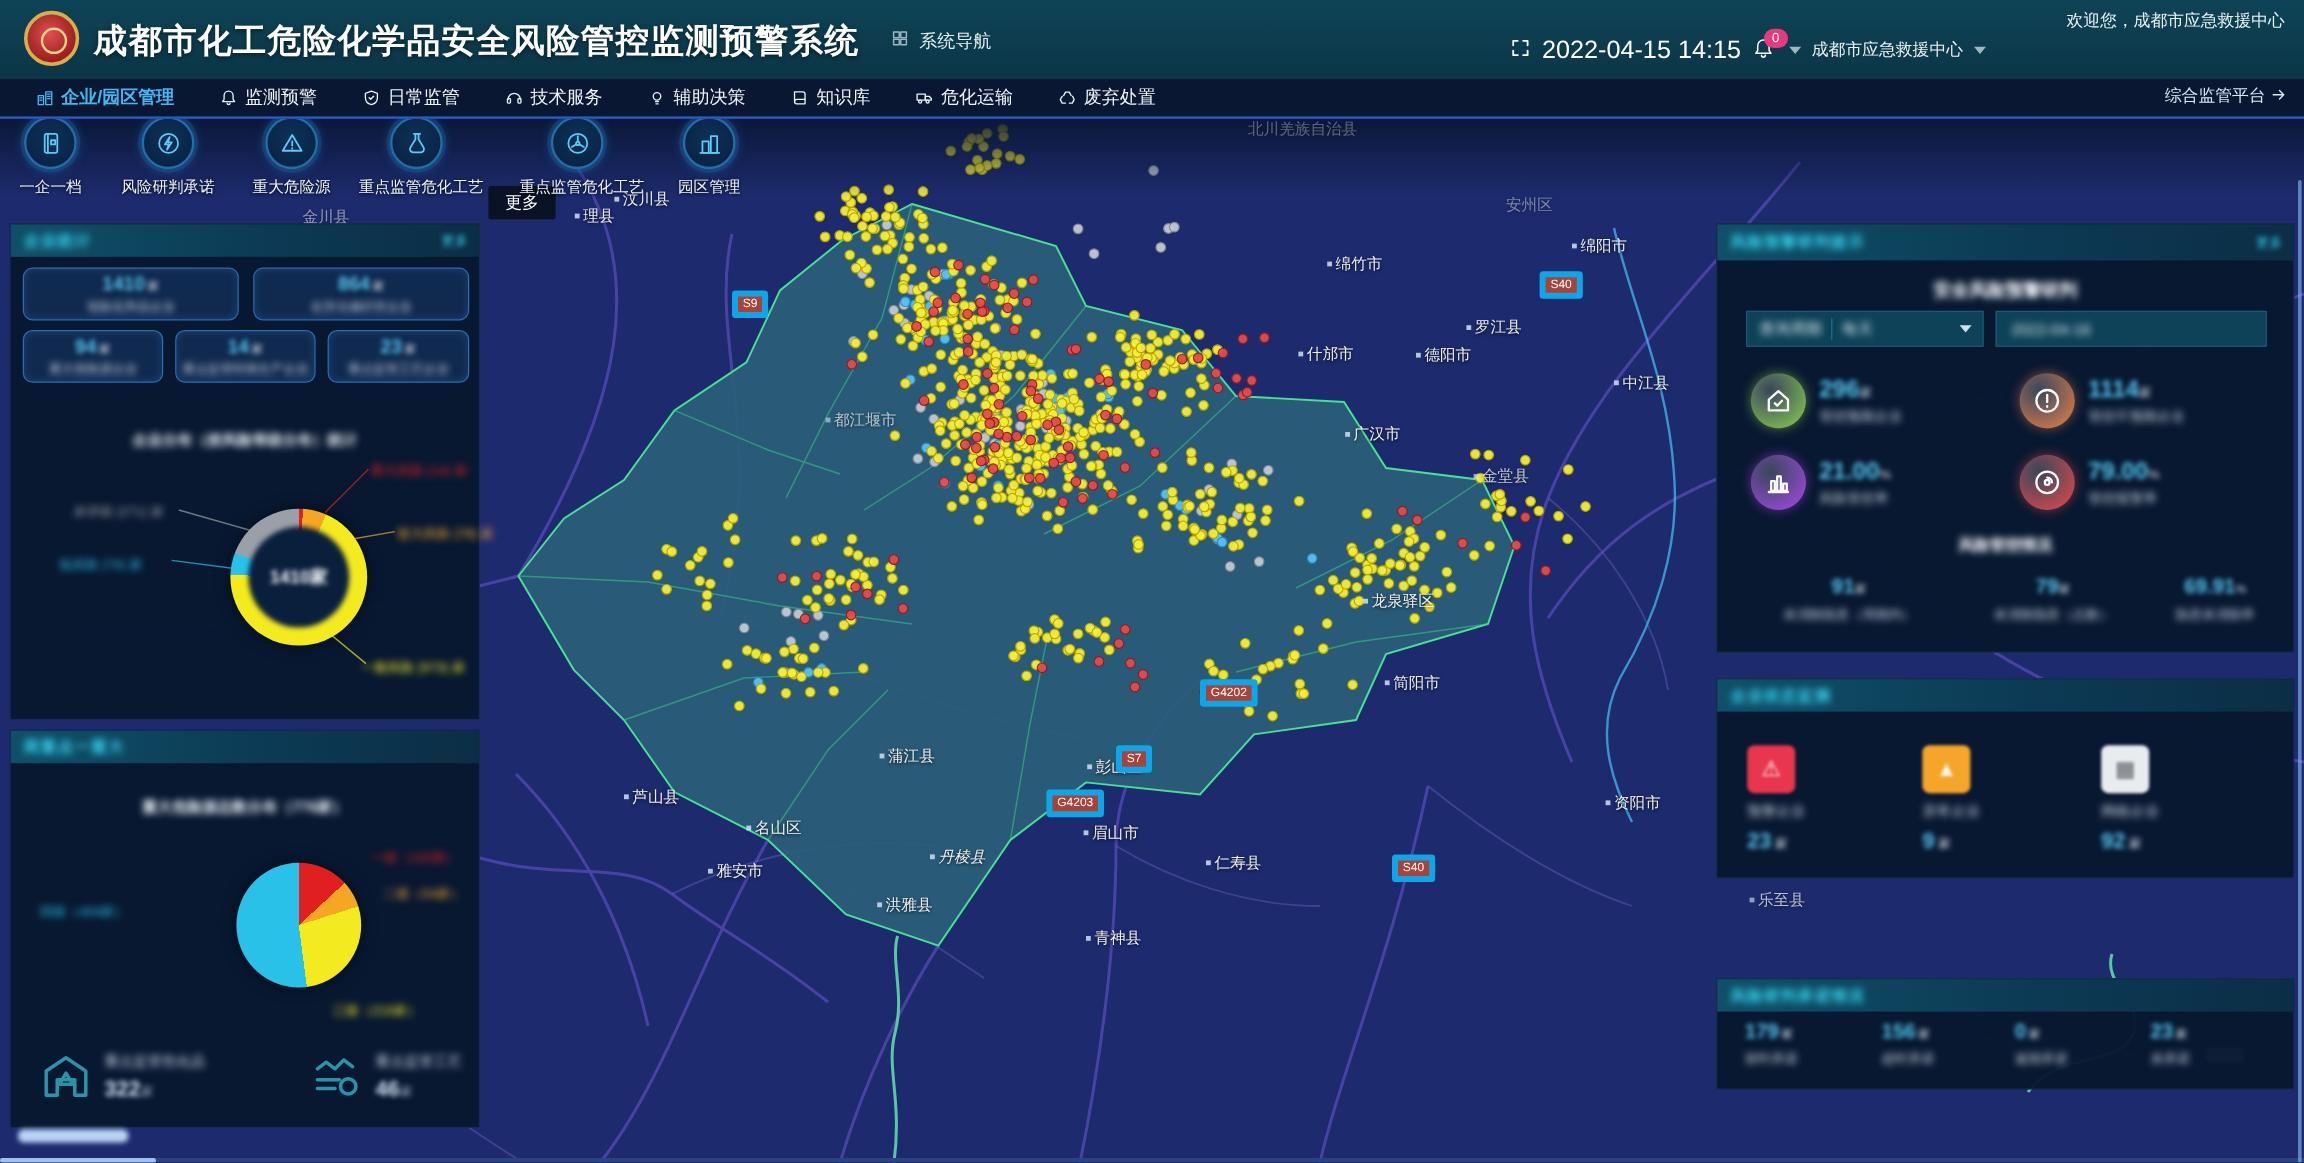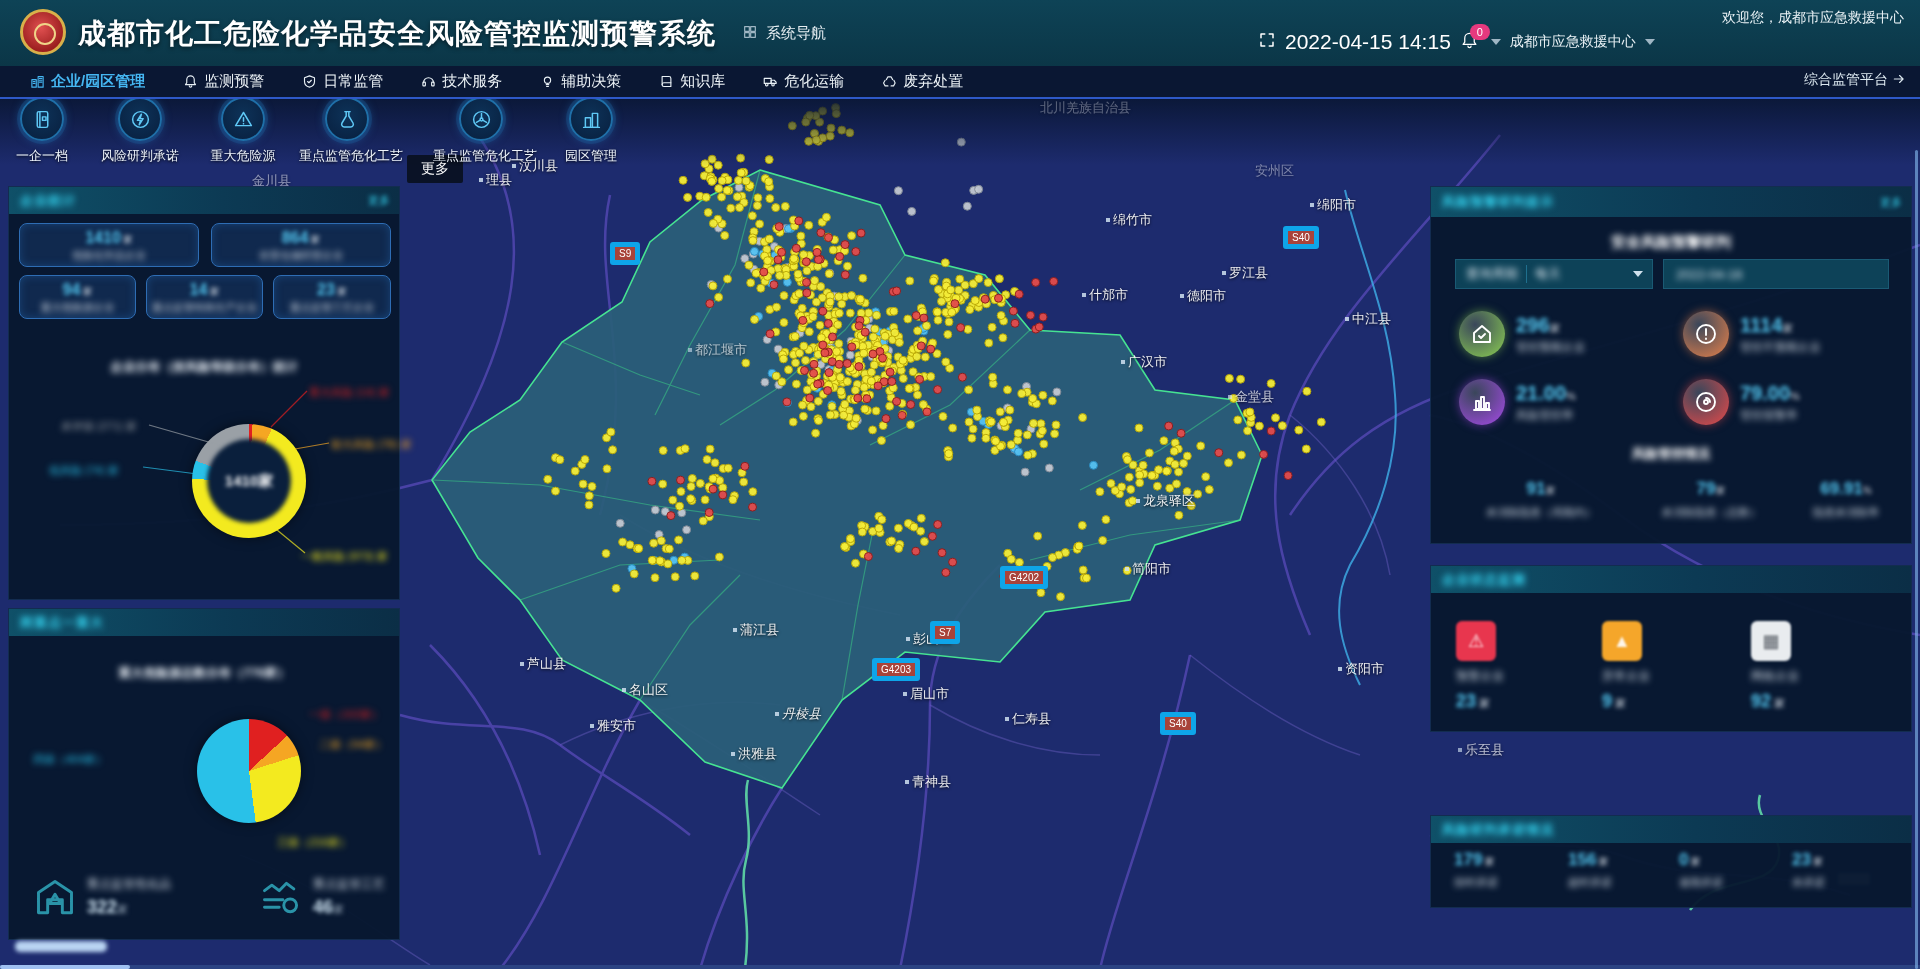--- a/index.html
+++ b/index.html
@@ -1078,21 +1078,21 @@
         <div class="mlabel" style="left: 1106px; top: 116px; opacity: 1;"><span class="sq"></span>绵竹市</div>
         <div class="mlabel" style="left: 1310px; top: 101px; opacity: 1;"><span class="sq"></span>绵阳市</div>
         <div class="mlabel" style="left: 1222px; top: 169px; opacity: 1;"><span class="sq"></span>罗江县</div>
         <div class="mlabel" style="left: 1082px; top: 191px; opacity: 1;"><span class="sq"></span>什邡市</div>
         <div class="mlabel" style="left: 1180px; top: 192px; opacity: 1;"><span class="sq"></span>德阳市</div>
         <div class="mlabel" style="left: 1345px; top: 215px; opacity: 1;"><span class="sq"></span>中江县</div>
         <div class="mlabel" style="left: 1086px; top: 258px; opacity: 1; margin-left: 35px;"><span class="sq"></span>广汉市</div>
         <div class="mlabel" style="left: 1228px; top: 293px; opacity: 0.8;"><span class="sq"></span>金堂县</div>
         <div class="mlabel" style="left: 688px; top: 246px; opacity: 0.7;"><span class="sq"></span>都江堰市</div>
         <div class="mlabel" style="left: 1136px; top: 397px; opacity: 1;"><span class="sq"></span>龙泉驿区</div>
-        <div class="mlabel" style="left: 1125px; top: 465px; opacity: 1;"><span class="sq"></span>简阳市</div>
+        <div class="mlabel" style="left: 1154px; top: 465px; opacity: 1;"><span class="sq"></span>简阳市</div>
         <div class="mlabel" style="left: 1338px; top: 565px; opacity: 1;"><span class="sq"></span>资阳市</div>
         <div class="mlabel" style="left: 733px; top: 526px; opacity: 1;"><span class="sq"></span>蒲江县</div>
         <div class="mlabel" style="left: 906px; top: 535px; opacity: 1;"><span class="sq"></span>彭山区</div>
         <div class="mlabel" style="left: 903px; top: 590px; opacity: 1;"><span class="sq"></span>眉山市</div>
         <div class="mlabel" style="left: 1005px; top: 615px; opacity: 1;"><span class="sq"></span>仁寿县</div>
         <div class="mlabel" style="left: 775px; top: 610px; opacity: 1; font-style: italic;"><span class="sq"></span>丹棱县</div>
         <div class="mlabel" style="left: 731px; top: 650px; opacity: 1;"><span class="sq"></span>洪雅县</div>
         <div class="mlabel" style="left: 905px; top: 678px; opacity: 1;"><span class="sq"></span>青神县</div>
         <div class="mlabel" style="left: 590px; top: 622px; opacity: 1;"><span class="sq"></span>雅安市</div>
         <div class="mlabel" style="left: 622px; top: 586px; opacity: 1;"><span class="sq"></span>名山区</div>

